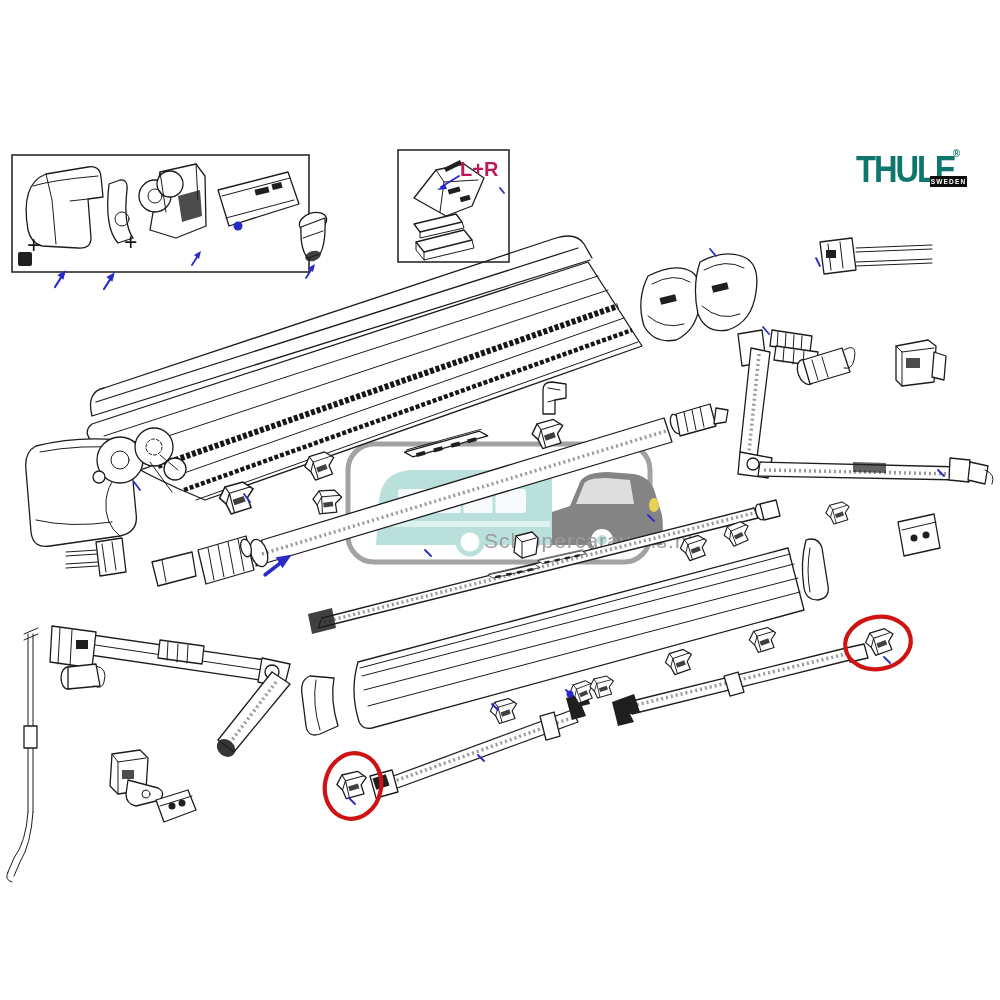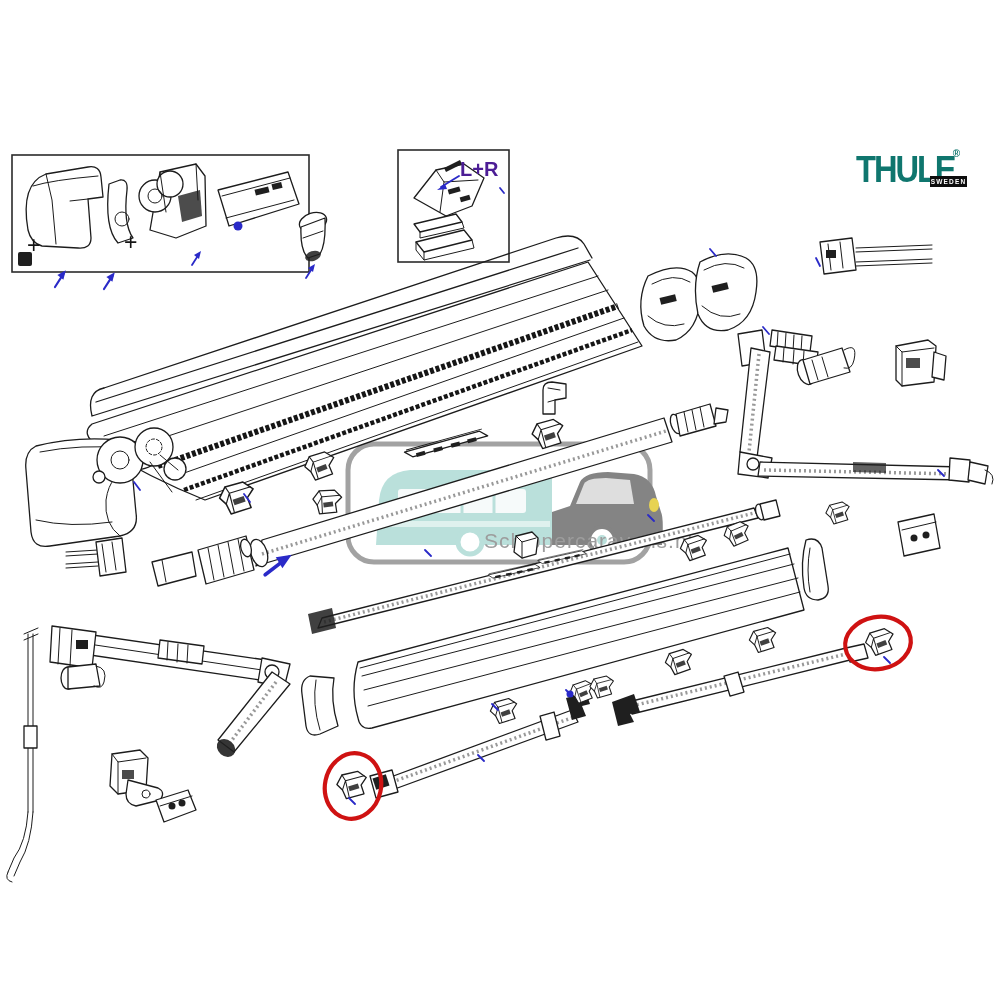--- a/index.html
+++ b/index.html
@@ -14,21 +14,21 @@
   .hatch2{fill:none;stroke:#161616;stroke-width:4.5;stroke-dasharray:4 2;}
   .rib{fill:none;stroke:#1c1c1c;stroke-width:3.5;stroke-dasharray:2 3;opacity:.45;}
   .blu{fill:none;stroke:#2a2ac8;stroke-width:1.8;stroke-linecap:round;}
   .bluf{fill:#2a2ac8;stroke:none;}
   .red{fill:none;stroke:#cf1212;stroke-width:4.2;}
   .thule{position:absolute;left:856px;top:148px;width:116px;color:#0f766e;z-index:5;}
   .thule .nm{font-size:32px;font-weight:800;letter-spacing:-2px;display:inline-block;transform:scale(1.02,1.18);transform-origin:left top;}
   .thule .reg{font-size:10px;vertical-align:top;font-weight:700;}
   .badge{position:absolute;left:930px;top:176px;width:37px;height:11px;background:#0d0d0d;color:#ffffff;
          font-size:6.5px;font-weight:700;letter-spacing:1.2px;text-align:center;line-height:11px;z-index:5;}
-  .lr{position:absolute;left:460px;top:158px;color:#4c1d95;font-size:20px;font-weight:600;z-index:5;}
+  .lr{position:absolute;left:460px;top:158px;color:#be185d;font-size:20px;font-weight:600;z-index:5;}
   .plus{position:absolute;color:#141414;font-size:23px;font-weight:400;z-index:5;}
   .p1{left:27px;top:232px;} .p2{left:124px;top:229px;}
 </style>
 </head>
 <body>
 
 <div class="stage">
 <svg width="1000" height="1000" viewBox="0 0 1000 1000">
   <defs>
     <g id="clipG">

